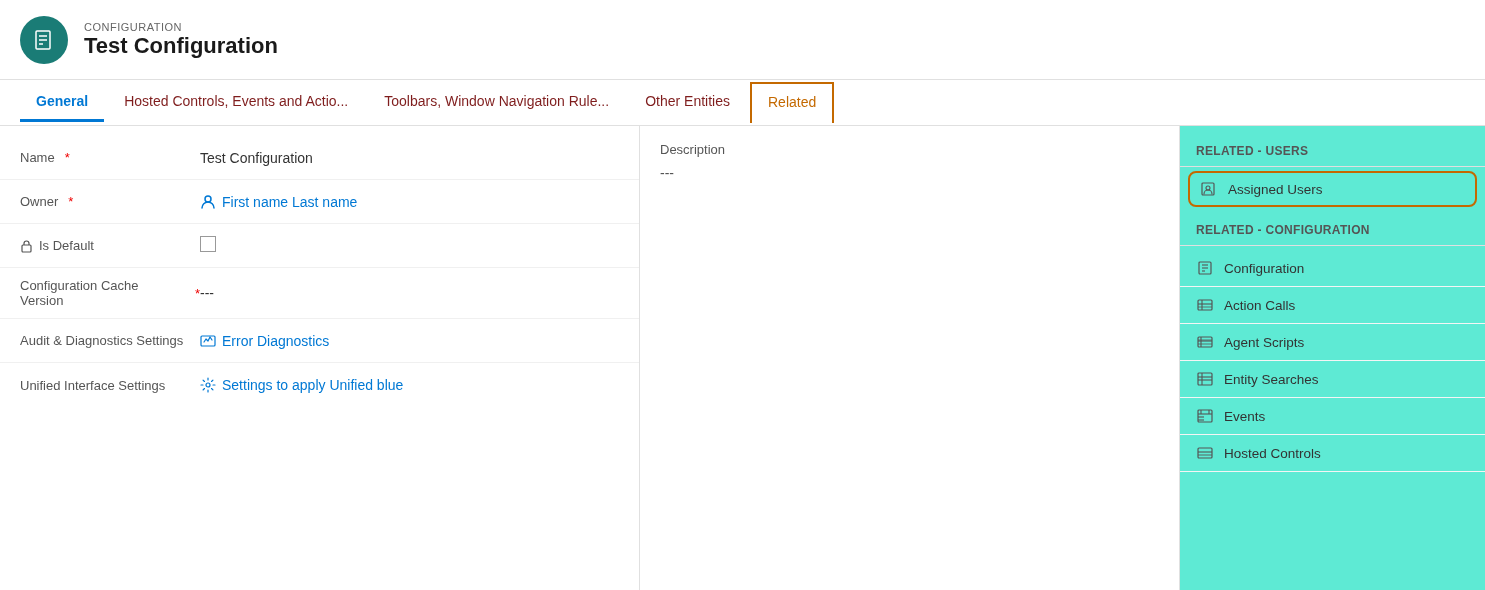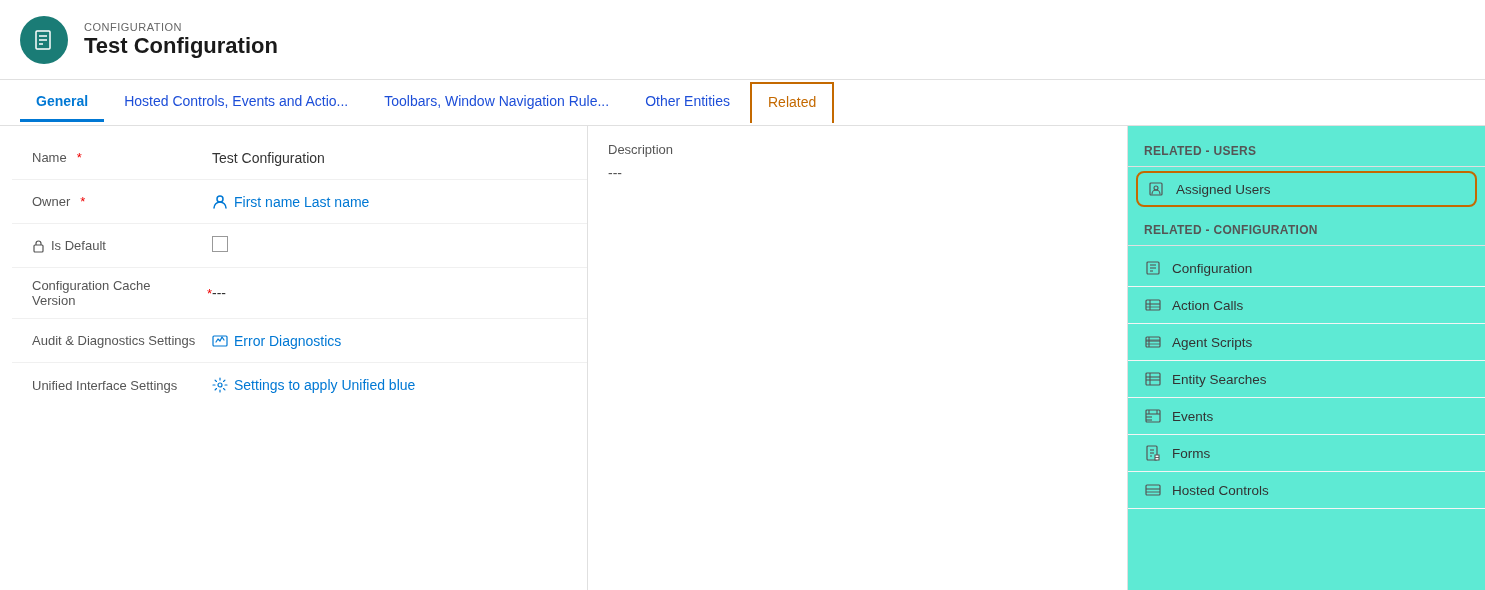--- a/index.html
+++ b/index.html
@@ -40,21 +40,21 @@
       display: flex;
       align-items: center;
       border-bottom: 1px solid #e0e0e0;
       padding: 0 20px;
       height: 46px;
     }
     .tab {
       padding: 10px 16px;
       cursor: pointer;
       font-size: 14px;
-      color: #1d4ed8;
+      color: #7f1d1d;
       border-bottom: 3px solid transparent;
       white-space: nowrap;
       margin-right: 4px;
       line-height: 1.2;
     }
     .tab.active {
       color: #0078d4;
       border-bottom: 3px solid #0078d4;
       font-weight: 600;
     }
@@ -67,26 +67,25 @@
 
     
     .main-content {
       display: flex;
       height: calc(590px - 80px - 46px);
       overflow: hidden;
     }
 
     
     .form-panel {
-      width: 576px;
+      width: 640px;
       flex-shrink: 0;
       padding: 10px 0;
       border-right: 1px solid #e0e0e0;
       overflow-y: auto;
-      margin-left: 12px;
     }
 
     .form-row {
       display: flex;
       align-items: center;
       padding: 10px 20px;
       border-bottom: 1px solid #f0f0f0;
       min-height: 44px;
     }
     .form-row:last-child { border-bottom: none; }
@@ -371,33 +370,20 @@
           <line x1="1" y1="6" x2="15" y2="6" stroke="#555" stroke-width="1.1"></line>
           <line x1="4" y1="2" x2="4" y2="6" stroke="#555" stroke-width="1.1"></line>
           <line x1="12" y1="2" x2="12" y2="6" stroke="#555" stroke-width="1.1"></line>
           <line x1="1" y1="9" x2="7" y2="9" stroke="#555" stroke-width="1.1"></line>
           <line x1="1" y1="12" x2="7" y2="12" stroke="#555" stroke-width="1.1"></line>
         </svg>
       </div>
       <span>Events</span>
     </div>
 
-    <div class="related-item">
-      <div class="related-icon">
-        <svg width="16" height="16" viewBox="0 0 16 16" fill="none">
-          <rect x="2" y="1" width="10" height="14" rx="1" stroke="#555" stroke-width="1.2" fill="none"></rect>
-          <line x1="5" y1="5" x2="9" y2="5" stroke="#555" stroke-width="1.1"></line>
-          <line x1="5" y1="8" x2="9" y2="8" stroke="#555" stroke-width="1.1"></line>
-          <line x1="5" y1="11" x2="7" y2="11" stroke="#555" stroke-width="1.1"></line>
-          <polygon points="10,10 14,10 14,15 10,15" fill="white" stroke="#555" stroke-width="1.1"></polygon>
-          <line x1="10" y1="12.5" x2="14" y2="12.5" stroke="#555" stroke-width="0.9"></line>
-        </svg>
-      </div>
-      <span>Forms</span>
-    </div>
 
     <div class="related-item">
       <div class="related-icon">
         <svg width="16" height="16" viewBox="0 0 16 16" fill="none">
           <rect x="1" y="3" width="14" height="10" rx="1" stroke="#555" stroke-width="1.2" fill="none"></rect>
           <line x1="1" y1="7" x2="15" y2="7" stroke="#555" stroke-width="1.1"></line>
           <line x1="1" y1="10" x2="15" y2="10" stroke="#555" stroke-width="0.9"></line>
         </svg>
       </div>
       <span>Hosted Controls</span>

